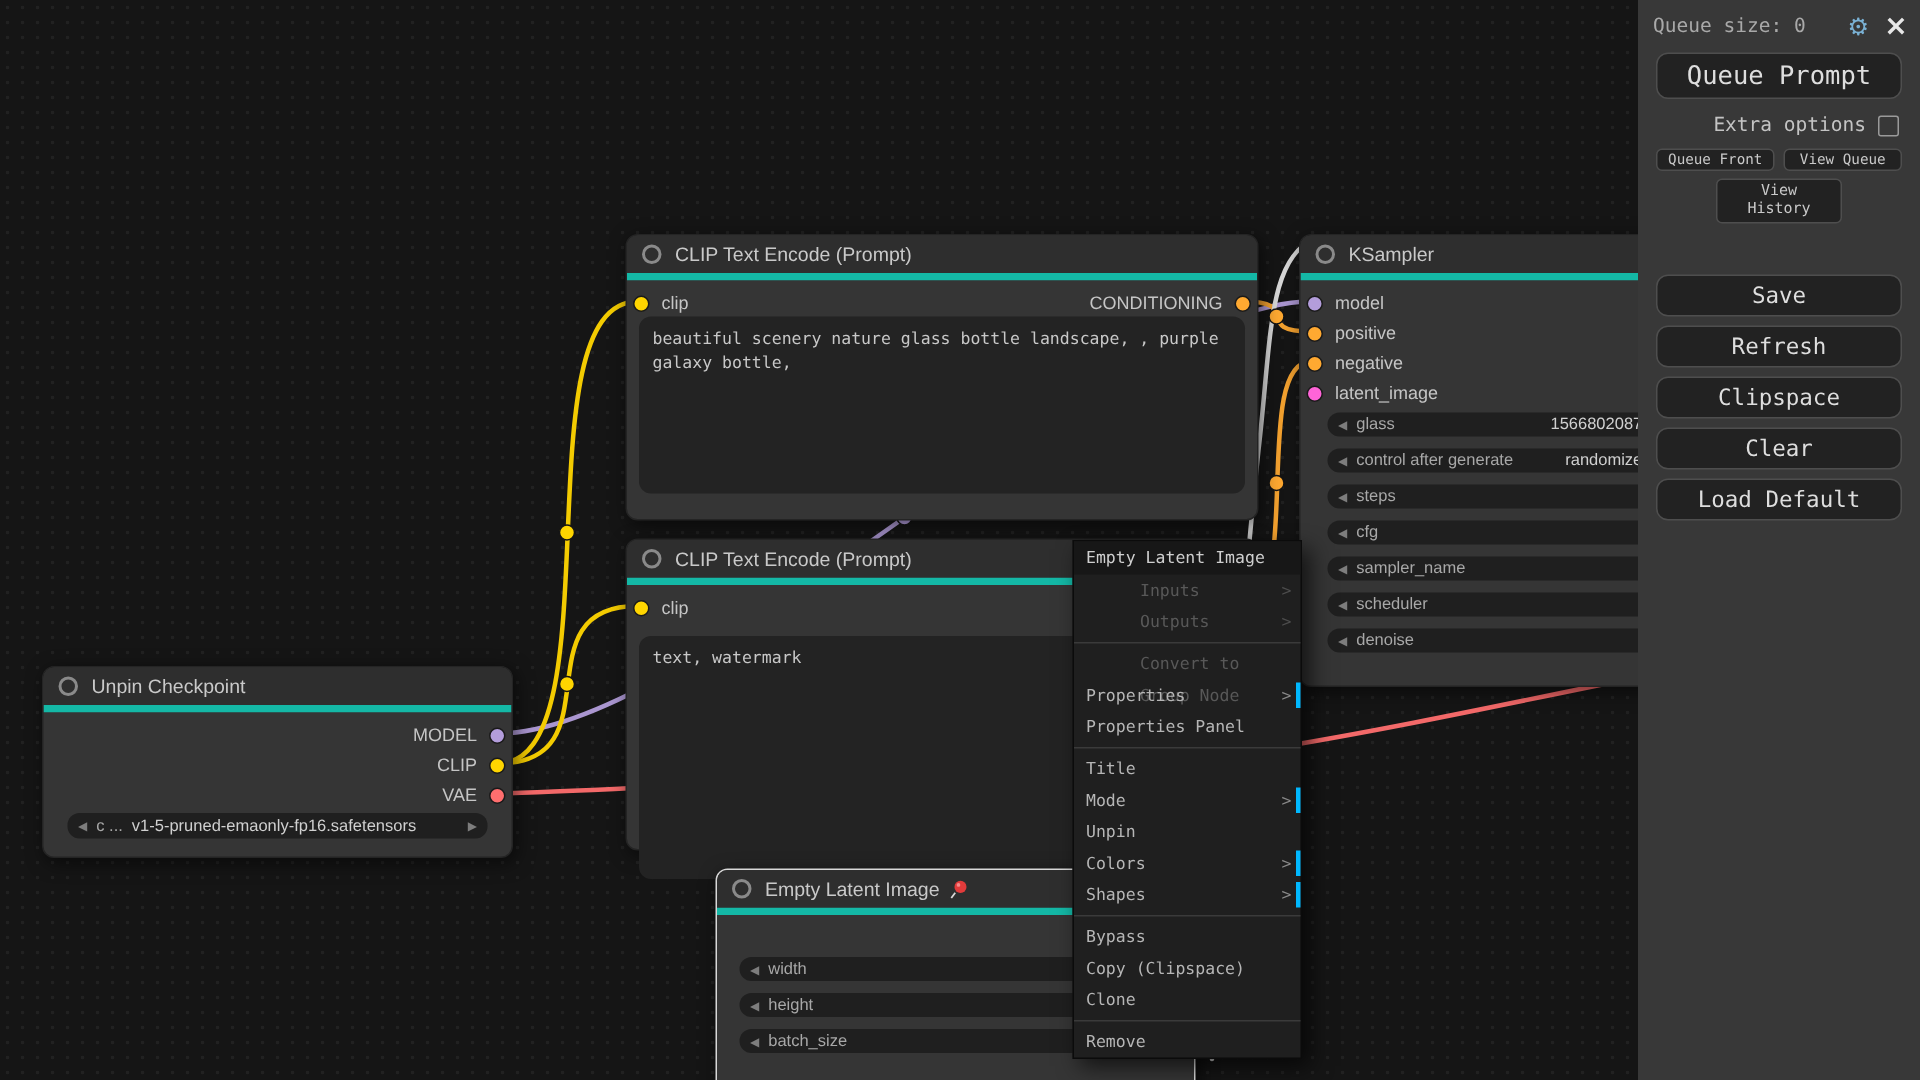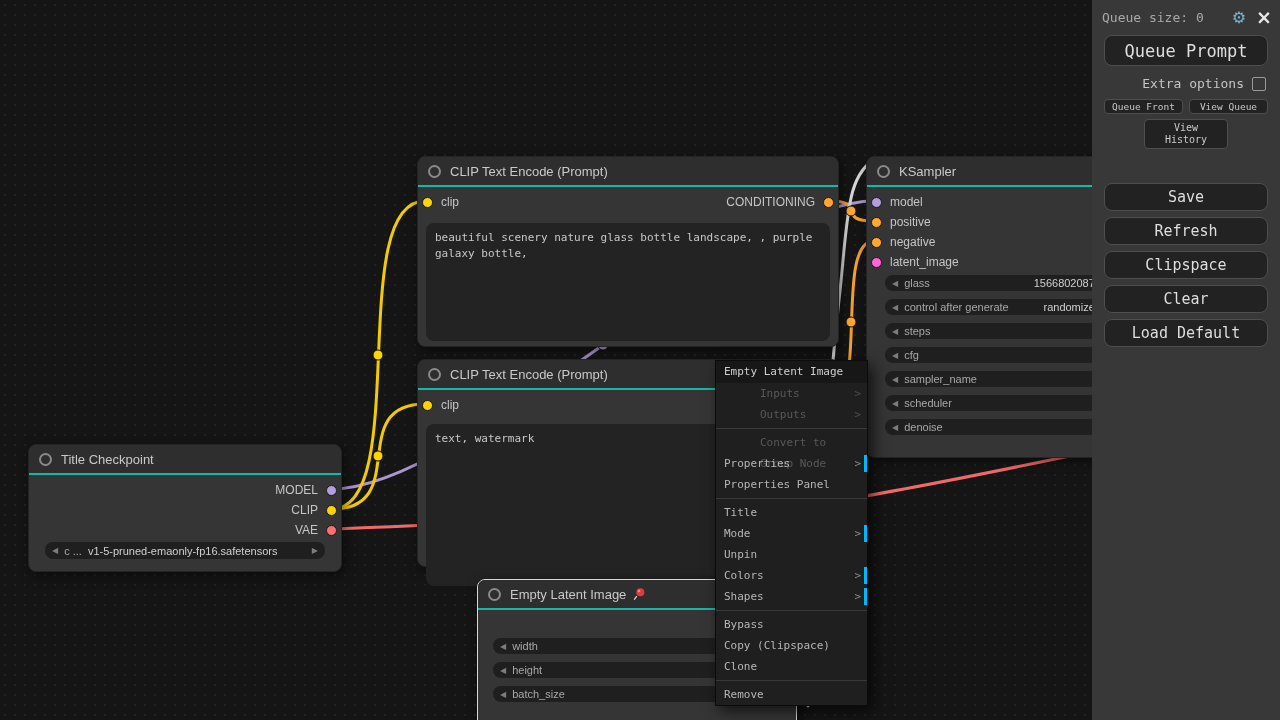--- a/index.html
+++ b/index.html
@@ -7,21 +7,21 @@
   .canvas{position:absolute;inset:0;width:1280px;height:720px;
     background-color:#151515;
     background-image:radial-gradient(circle,#212121 1px,transparent 1.4px);
     background-size:10px 10px;}
   #wires{position:absolute;left:0;top:0;z-index:1;pointer-events:none;}
   
   .node{position:absolute;z-index:2;background:#353535;border:1px solid #242424;border-radius:8px;
     box-shadow:2px 3px 12px rgba(0,0,0,.55);}
   .node.selected{border:1px solid #d8d8d8;}
   .node-title{height:30px;background:#2e2e2e;border-radius:7px 7px 0 0;display:flex;align-items:center;
-    padding:0 10px;color:#c9c9c9;font-size:13px;border-bottom:2px solid #14b8a6;box-sizing:border-box;}
+    padding:0 10px;color:#c9c9c9;font-size:13px;border-bottom:5px solid #14b8a6;box-sizing:border-box;}
   .tdot{width:9px;height:9px;border-radius:50%;border:2px solid #8a8a8a;margin-right:9px;flex:0 0 auto;background:#2e2e2e;}
   .port{position:absolute;height:16px;display:flex;align-items:center;font-size:12px;color:#c5c5c5;}
   .port.in{left:4px;}
   .port.out{right:4px;}
   .pdot{width:9px;height:9px;border-radius:50%;border:1px solid #1a1a1a;flex:0 0 auto;}
   .port.in .pdot{margin-right:8px;}
   .port.out .pdot{margin-left:8px;}
   .textarea{position:absolute;left:8px;right:8px;background:#232323;border-radius:8px;padding:7px 9px;
     box-sizing:border-box;font-family:"DejaVu Sans Mono",monospace;font-size:11px;line-height:1.45;
     color:#c8c8c8;white-space:pre-wrap;overflow:hidden;}
@@ -92,21 +92,21 @@
     <span>CLIP Text Encode (Prompt)</span>
   </div>
   <div class="port in" style="top:37px">
     <span class="pdot" style="background:#ffd500"></span>
     <span>clip</span>
   </div>
   <div class="port out" style="top:37px">
     <span>CONDITIONING</span>
     <span class="pdot" style="background:#ffa931"></span>
   </div>
-  <div class="textarea" style="top:66px;height:118px">beautiful scenery nature glass bottle landscape, , purple galaxy bottle,</div>
+  <div class="textarea" style="top:54px;height:118px">beautiful scenery nature glass bottle landscape, , purple galaxy bottle,</div>
 </div>
 
 <div class="node" style="left:417px;top:359px;width:420px;height:206px">
   <div class="node-title">
     <span class="tdot"></span>
     <span>CLIP Text Encode (Prompt)</span>
   </div>
   <div class="port in" style="top:37px">
     <span class="pdot" style="background:#ffd500"></span>
     <span>clip</span>
@@ -171,21 +171,21 @@
   <div class="pill" style="left:18px;right:18px;top:262px">
     <span class="warr">◀</span>
     <span class="wlabel">denoise</span>
     <span class="wvalue"></span>
   </div>
 </div>
 
 <div class="node" style="left:28px;top:444px;width:312px;height:126px">
   <div class="node-title">
     <span class="tdot"></span>
-    <span>Title Checkpoint</span>
+    <span>Unpin Checkpoint</span>
   </div>
   <div class="port out" style="top:37px">
     <span>MODEL</span>
     <span class="pdot" style="background:#b39ddb"></span>
   </div>
   <div class="port out" style="top:57px">
     <span>CLIP</span>
     <span class="pdot" style="background:#ffd500"></span>
   </div>
   <div class="port out" style="top:77px">

